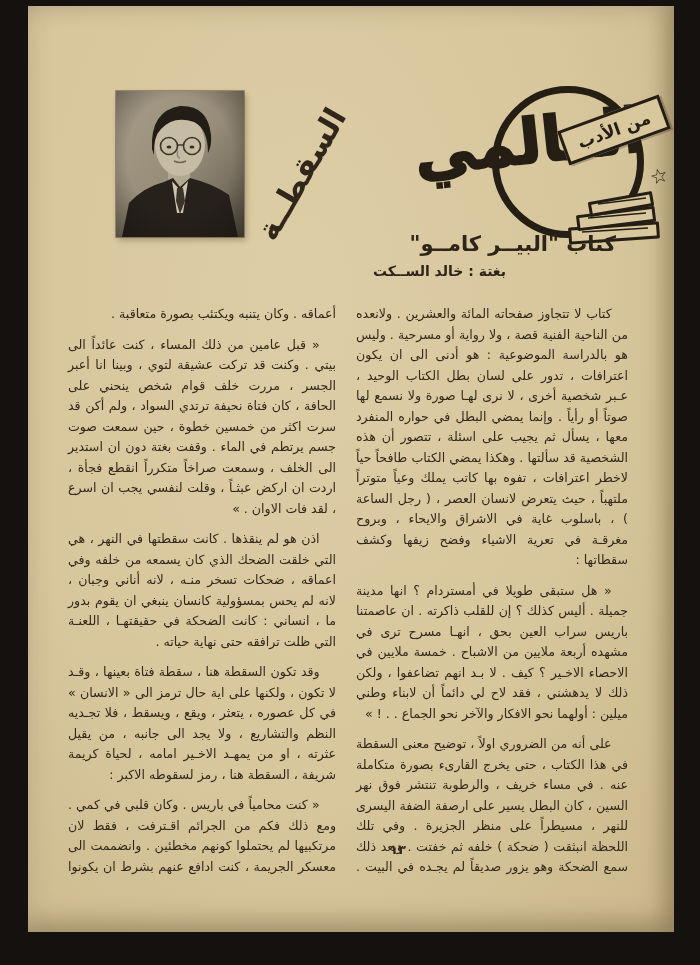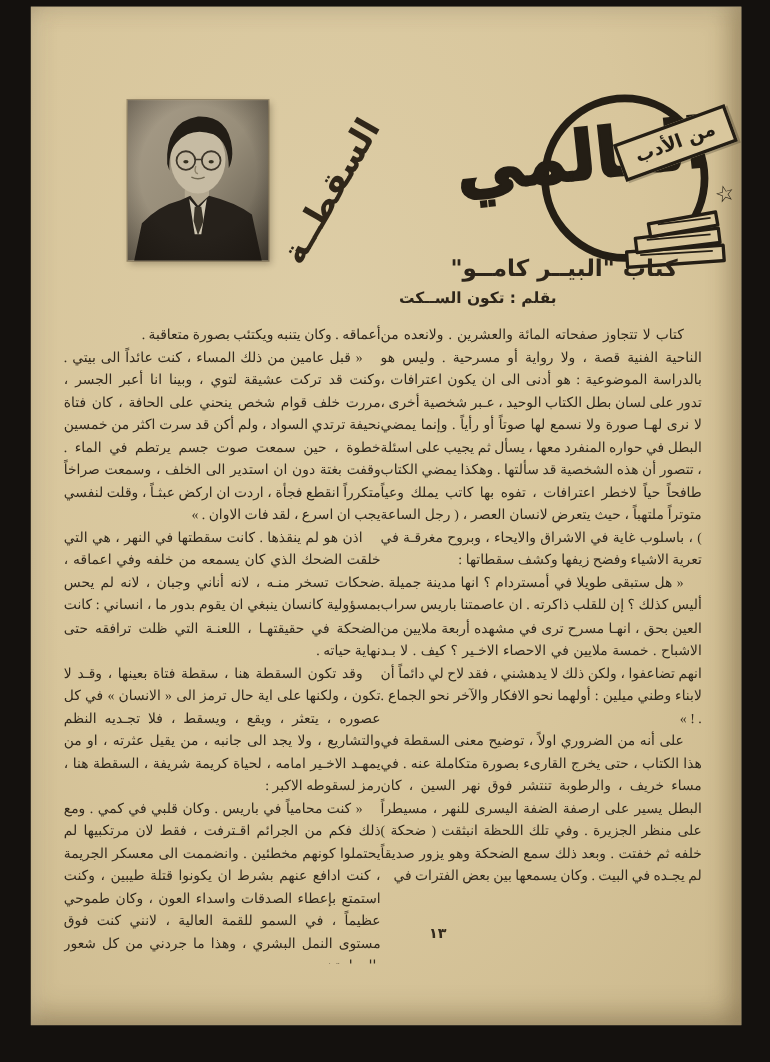--- a/index.html
+++ b/index.html
@@ -49,21 +49,21 @@
     letter-spacing:.5px;
   }
   .article-byline{position:absolute;top:257px;right:168px;font-size:14px;font-weight:bold;color:#2d251a;}
   
   .col{
     position:absolute;top:288px;height:582px;overflow:hidden;
     font-size:12.6px;line-height:20.5px;text-align:justify;color:#32291c;
   }
   .col-right{right:36px;width:292px;}
   .col-left{left:30px;width:288px;}
-  .col p{margin:0;text-indent:1.3em;font-family:Liberation Serif, serif;}
+  .col p{margin:10px;text-indent:1.3em;}
   .col-left p:first-child{text-indent:0;}
   .page-number{
     position:absolute;left:348px;top:836px;width:44px;text-align:center;
     font-size:13px;font-weight:bold;color:#32291c;
   }
 </style>
 </head>
 <body>
 
 <div class="page">
@@ -114,21 +114,21 @@
       </g>
       <g stroke="#241e15" stroke-width="1.6">
         <line x1="30" y1="46" x2="96" y2="42"></line>
         <line x1="36" y1="32" x2="94" y2="27"></line>
         <line x1="46" y1="18" x2="94" y2="12"></line>
       </g>
     </svg>
   </div>
 
   <div class="article-title">كتاب "البيــر كامــو"</div>
-  <div class="article-byline">بقلم : تكون الســكت</div>
+  <div class="article-byline">بغتة : خالد الســكت</div>
 
   <div class="col col-right">
       <p>كتاب لا تتجاوز صفحاته المائة والعشرين . ولانعده من الناحية الفنية قصة ، ولا رواية أو مسرحية . وليس هو بالدراسة الموضوعية : هو أدنى الى ان يكون اعترافات ، تدور على لسان بطل الكتاب الوحيد ، عـبر شخصية أخرى ، لا نرى لهـا صورة ولا نسمع لها صوتاً أو رأياً . وإنما يمضي البطل في حواره المنفرد معها ، يسأل ثم يجيب على اسئلة ، تتصور أن هذه الشخصية قد سألتها . وهكذا يمضي الكتاب طافحاً حياً لاخطر اعترافات ، تفوه بها كاتب يملك وعياً متوتراً ملتهباً ، حيث يتعرض لانسان العصر ، ( رجل الساعة ) ، باسلوب غاية في الاشراق والايحاء ، وبروح مغرقـة في تعرية الاشياء وفضح زيفها وكشف سقطاتها :</p>
       <p>« هل ستبقى طويلا في أمستردام ؟ انها مدينة جميلة . أليس كذلك ؟ إن للقلب ذاكرته . ان عاصمتنا باريس سراب العين بحق ، انهـا مسرح ترى في مشهده أربعة ملايين من الاشباح . خمسة ملايين في الاحصاء الاخـير ؟ كيف . لا بـد انهم تضاعفوا ، ولكن ذلك لا يدهشني ، فقد لاح لي دائماً أن لابناء وطني ميلين : أولهما نحو الافكار والآخر نحو الجماع . . ! »</p>
       <p>على أنه من الضروري اولاً ، توضيح معنى السقطة في هذا الكتاب ، حتى يخرج القارىء بصورة متكاملة عنه . في مساء خريف ، والرطوبة تنتشر فوق نهر السين ، كان البطل يسير على ارصفة الضفة اليسرى للنهر ، مسيطراً على منظر الجزيرة . وفي تلك اللحظة انبثقت ( ضحكة ) خلفه ثم خفتت . وبعد ذلك سمع الضحكة وهو يزور صديقاً لم يجـده في البيت . وكان يسمعها بين بعض الفترات في</p>
     </div>
   <div class="col col-left">
       <p>أعماقه . وكان يتنبه ويكتئب بصورة متعاقبة .</p>
       <p>« قبل عامين من ذلك المساء ، كنت عائداً الى بيتي . وكنت قد تركت عشيقة لتوي ، وبينا انا أعبر الجسر ، مررت خلف قوام شخص ينحني على الحافة ، كان فتاة نحيفة ترتدي السواد ، ولم أكن قد سرت اكثر من خمسين خطوة ، حين سمعت صوت جسم يرتطم في الماء . وقفت بغتة دون ان استدير الى الخلف ، وسمعت صراخاً متكرراً انقطع فجأة ، اردت ان اركض عبثـاً ، وقلت لنفسي يجب ان اسرع ، لقد فات الاوان . »</p>
       <p>اذن هو لم ينقذها . كانت سقطتها في النهر ، هي التي خلقت الضحك الذي كان يسمعه من خلفه وفي اعماقه ، ضحكات تسخر منـه ، لانه أناني وجبان ، لانه لم يحس بمسؤولية كانسان ينبغي ان يقوم بدور ما ، انساني : كانت الضحكة في حقيقتهـا ، اللعنـة التي ظلت ترافقه حتى نهاية حياته .</p>

